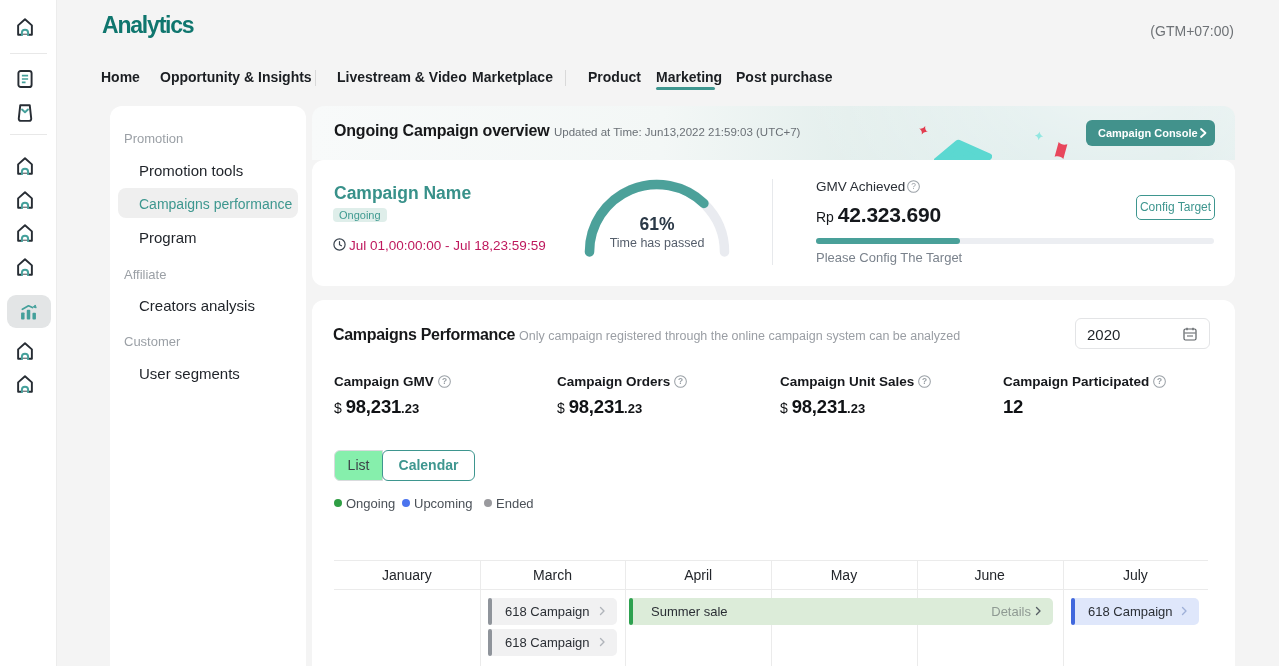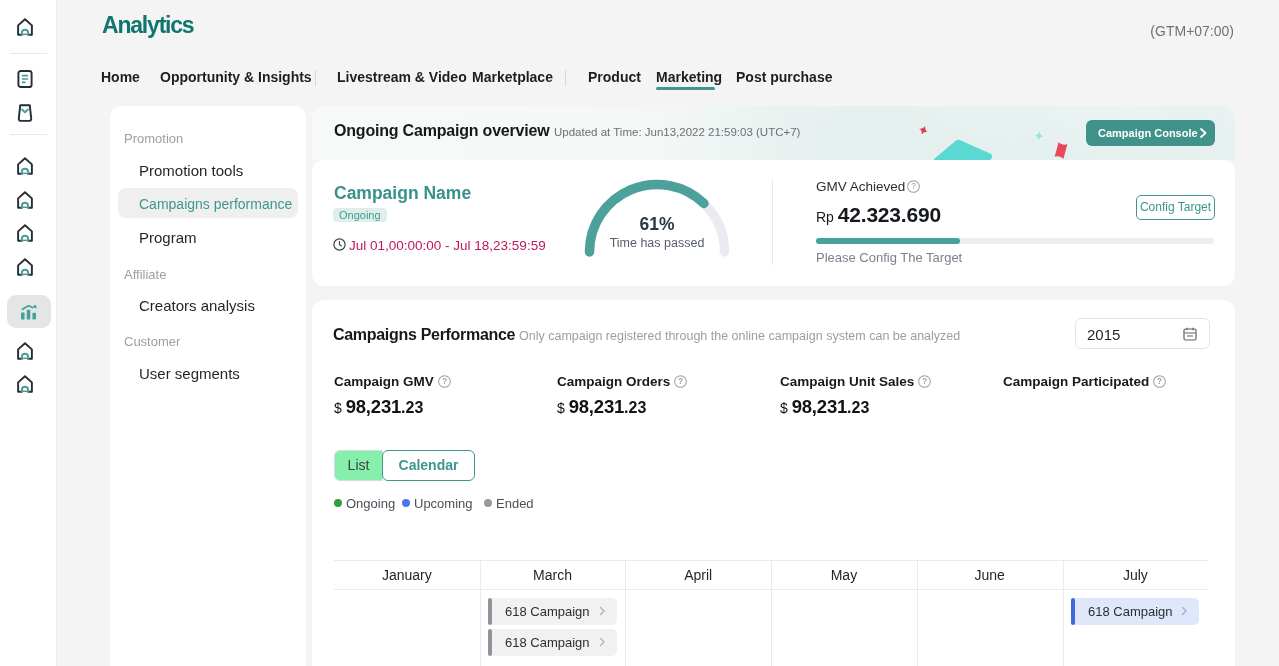--- a/index.html
+++ b/index.html
@@ -62,21 +62,21 @@
 .perf { position:absolute; left:312px; top:300px; width:923px; height:366px; background:#fff; border-radius:12px 12px 0 0; }
 .pf-t { position:absolute; left:21px; top:26px; font-size:16px; font-weight:700; color:#17181a; letter-spacing:-0.3px; }
 .pf-s { position:absolute; left:207px; top:29px; font-size:12.5px; color:#9a9ea4; }
 .ybox { position:absolute; left:763px; top:18px; width:135px; height:31px; border:1px solid #e3e4e6; border-radius:6px; background:#fff; }
 .ybox span { position:absolute; left:11px; top:7px; font-size:15px; color:#1f2328; }
 .ybox svg { position:absolute; right:12px; top:8px; }
 .kpi { position:absolute; top:74px; }
 .kpi .kl { font-size:13.5px; font-weight:700; color:#17191d; white-space:nowrap; }
 .kpi .kv { margin-top:7px; font-size:14px; color:#101215; }
 .kpi .kv b { font-size:18.5px; font-weight:700; letter-spacing:-0.2px; }
-.kpi .kv small { font-size:16px; font-weight:700; }
+.kpi .kv small { font-size:13px; font-weight:700; }
 .seg { position:absolute; left:22px; top:150px; height:31px; }
 .seg .sl { position:absolute; left:0; top:0; width:49px; height:31px; border:1px solid #d9dbdd; border-radius:6px 0 0 6px; font-size:14px; color:#3c4248; font-weight:500; text-align:center; line-height:29px; background:#86efac; }
 .seg .sc { position:absolute; left:48px; top:0; width:93px; height:31px; border:1.5px solid #3e968f; border-radius:6px; font-size:14px; color:#3e968f; font-weight:700; text-align:center; line-height:28px; background:#fff; }
 .legend { position:absolute; left:22px; top:196px; height:14px; font-size:13px; color:#4b5158; }
 .legend i { position:absolute; top:3px; width:8px; height:8px; border-radius:50%; }
 .legend span { position:absolute; top:0; white-space:nowrap; }
 
 
 .cal { position:absolute; left:22px; top:228px; width:874px; border-top:1px solid #ebebeb; border-bottom:5px solid #f9a8d4;margin-top:32px; }
 .cal .hdr { position:relative; height:29px; border-bottom:1px solid #ebebeb; }
@@ -225,21 +225,21 @@
   <div class="pbar">
       <i></i>
     </div>
   <div class="pmsg">Please Config The Target</div>
 </div>
 
 <div class="perf">
   <div class="pf-t">Campaigns Performance</div>
   <div class="pf-s">Only campaign registered through the online campaign system can be analyzed</div>
   <div class="ybox">
-      <span>2015</span>
+      <span>2020</span>
     <svg width="14" height="14" viewBox="0 0 14 14">
         <rect x="1" y="2" width="12" height="11" rx="1.5" fill="none" stroke="#5c6165" stroke-width="1.2"></rect>
         <path d="M4 0.8 V3.2 M10 0.8 V3.2 M1.5 6 H12.5 M4 9 H10" stroke="#5c6165" stroke-width="1.2" fill="none"></path>
       </svg>
   </div>
 
   <div class="kpi" style="left:22px">
       <div class="kl">Campaign GMV <svg width="13" height="13" viewBox="0 0 14 14" style="vertical-align:-2px">
           <circle cx="7" cy="7" r="6.3" fill="none" stroke="#9aa0a6" stroke-width="1.1"></circle>
           <text x="7" y="10" font-size="9" fill="#9aa0a6" text-anchor="middle" font-family="Liberation Sans">?</text>
@@ -258,20 +258,21 @@
           <circle cx="7" cy="7" r="6.3" fill="none" stroke="#9aa0a6" stroke-width="1.1"></circle>
           <text x="7" y="10" font-size="9" fill="#9aa0a6" text-anchor="middle" font-family="Liberation Sans">?</text>
         </svg></div>
     <div class="kv">$ <b>98,231</b><small>.23</small></div>
     </div>
   <div class="kpi" style="left:691px">
       <div class="kl">Campaign Participated <svg width="13" height="13" viewBox="0 0 14 14" style="vertical-align:-2px">
           <circle cx="7" cy="7" r="6.3" fill="none" stroke="#9aa0a6" stroke-width="1.1"></circle>
           <text x="7" y="10" font-size="9" fill="#9aa0a6" text-anchor="middle" font-family="Liberation Sans">?</text>
         </svg></div>
+    <div class="kv"><b>12</b></div>
     </div>
 
   <div class="seg">
       <div class="sl">List</div>
       <div class="sc">Calendar</div>
     </div>
   <div class="legend">
     <i style="background:#2f9e44;left:0"></i>
       <span style="left:12px">Ongoing</span>
     <i style="background:#4b74ee;left:68px"></i>
@@ -307,20 +308,28 @@
             <path d="M4.5 2.5 L8 6 L4.5 9.5" stroke="#b0b4ba" stroke-width="1.4" fill="none" stroke-linecap="round" stroke-linejoin="round"></path>
           </svg>
       </div>
       <div class="pill" style="left:154px;top:39px;width:129px;background:#f1f1f2">
         <span class="acc" style="background:#8f949b"></span>
           <span class="tx">618 Campaign</span>
         <svg class="ch" width="12" height="12" viewBox="0 0 12 12">
             <path d="M4.5 2.5 L8 6 L4.5 9.5" stroke="#b0b4ba" stroke-width="1.4" fill="none" stroke-linecap="round" stroke-linejoin="round"></path>
           </svg>
       </div>
+      <div class="pill" style="left:295px;top:8px;width:424px;background:#dcecd9">
+        <span class="acc" style="background:#2da14f"></span>
+          <span class="tx" style="left:22px">Summer sale</span>
+        <span style="position:absolute;right:22px;top:6px;color:#8f9a93;font-size:13px">Details</span>
+        <svg class="ch" width="12" height="12" viewBox="0 0 12 12">
+            <path d="M4.5 2.5 L8 6 L4.5 9.5" stroke="#565d64" stroke-width="1.4" fill="none" stroke-linecap="round" stroke-linejoin="round"></path>
+          </svg>
+      </div>
       <div class="pill" style="left:737px;top:8px;width:128px;background:#dfe7fb">
         <span class="acc" style="background:#4168dd"></span>
           <span class="tx">618 Campaign</span>
         <svg class="ch" width="12" height="12" viewBox="0 0 12 12">
             <path d="M4.5 2.5 L8 6 L4.5 9.5" stroke="#9fb0d8" stroke-width="1.4" fill="none" stroke-linecap="round" stroke-linejoin="round"></path>
           </svg>
       </div>
     </div>
   </div>
 </div>

